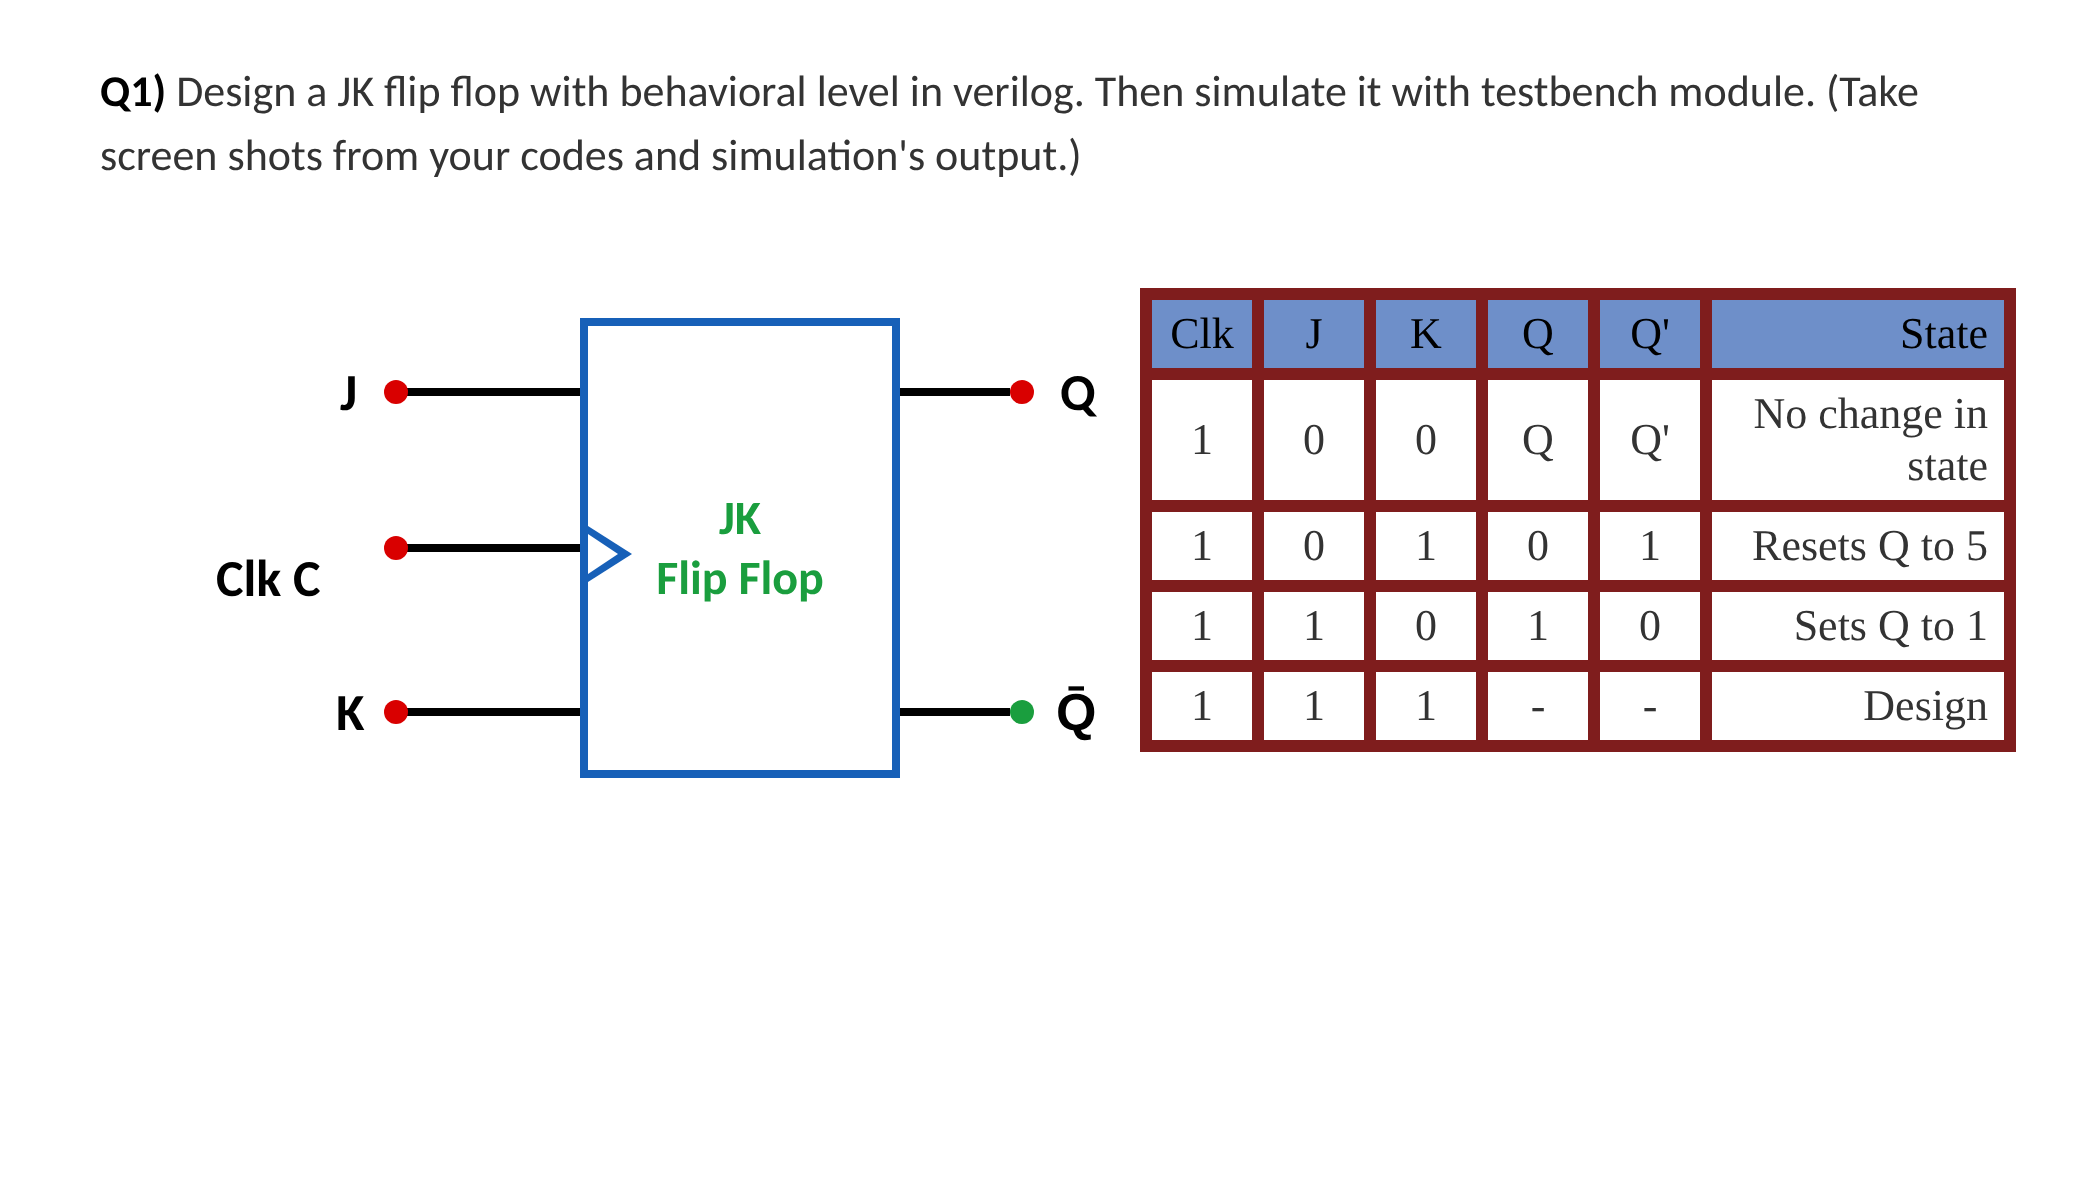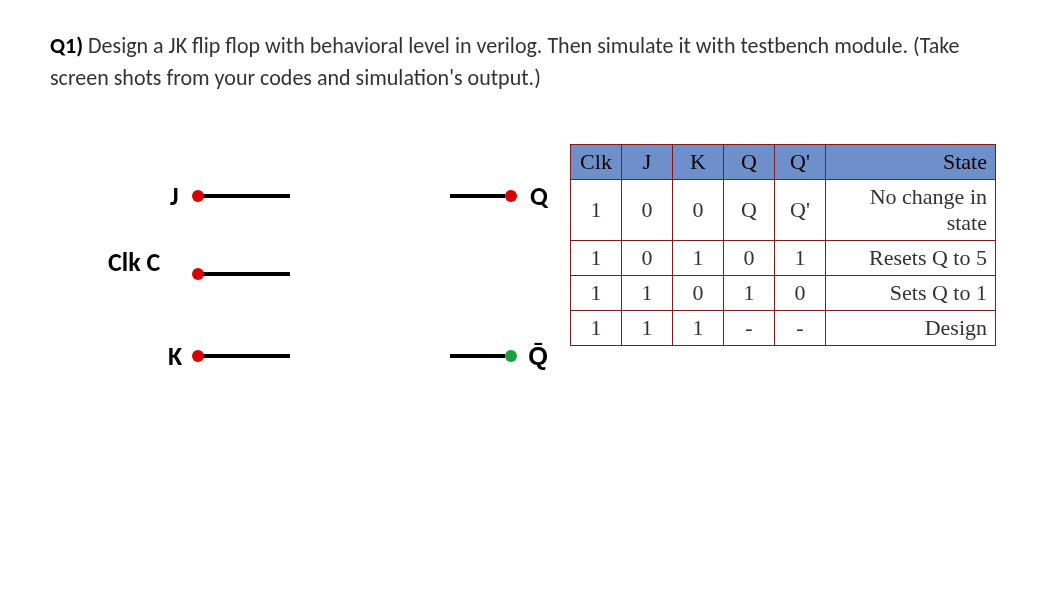--- a/index.html
+++ b/index.html
@@ -98,31 +98,31 @@
   .dot.qr { left: 425px; top: 46px; }
   .dot.qbr{ left: 425px; top: 206px; }
   .pin-lbl {
     position: absolute;
     font-weight: bold;
     font-size: 26px;
     color: #000;
     font-family: Calibri, Arial, sans-serif;
   }
   .pin-lbl.j  { left: 90px;  top: 36px; }
-  .pin-lbl.c  { left: 28px;  top: 102px; }
+  .pin-lbl.c  { left: 28px;  top: 129px; }
   .pin-lbl.k  { left: 88px;  top: 196px; }
   .pin-lbl.q  { left: 450px; top: 36px; }
   .pin-lbl.qb { left: 448px; top: 196px; }
   .truth-table {
     border-collapse: collapse;
     font-family: "Times New Roman", serif;
     font-size: 22px;
   }
   .truth-table th, .truth-table td {
-    border: 1px solid #7f1d1d;
+    border: 6px solid #7f1d1d;
     padding: 4px 8px;
     text-align: center;
     vertical-align: middle;
     min-width: 34px;
     margin-top: 42px;
   }
   .truth-table th {
     background: #6e8fc9;
     color: #000;
     font-weight: normal;
@@ -140,20 +140,26 @@
 </head>
 <body>
 
 <div class="question">
   <span class="qnum">Q1)</span><span> Design a JK flip flop with behavioral level in verilog. Then simulate it with testbench module. (Take screen shots from your codes and simulation's output.)</span>
 </div>
 
 <div class="content-row">
 
   <div class="diagram">
+    <div class="ff-box">
+      <div class="ff-label1">JK</div>
+      <div class="ff-label2">Flip Flop</div>
+      <div class="clk-tri"></div>
+      <div class="clk-tri-inner"></div>
+    </div>
 
     <div class="wire j"></div>
     <div class="wire c"></div>
     <div class="wire k"></div>
     <div class="wire q"></div>
     <div class="wire qb"></div>
 
     <div class="dot red jl"></div>
     <div class="dot red cl"></div>
     <div class="dot red kl"></div>

